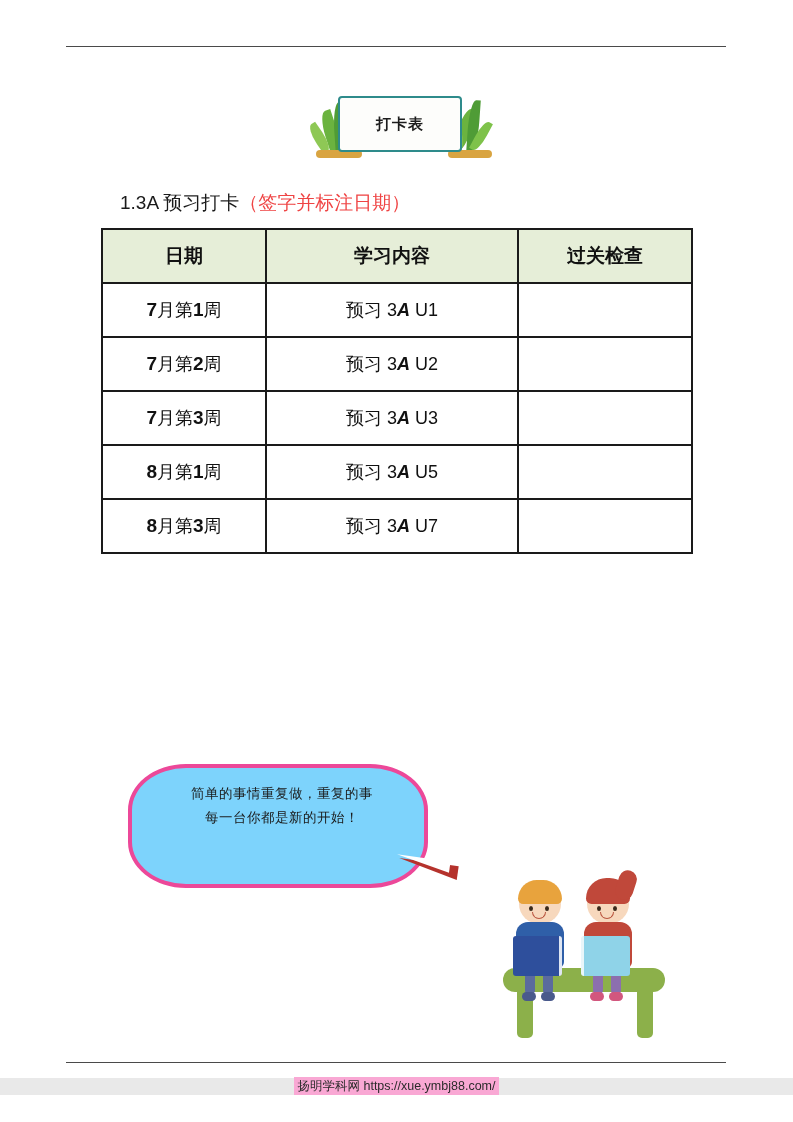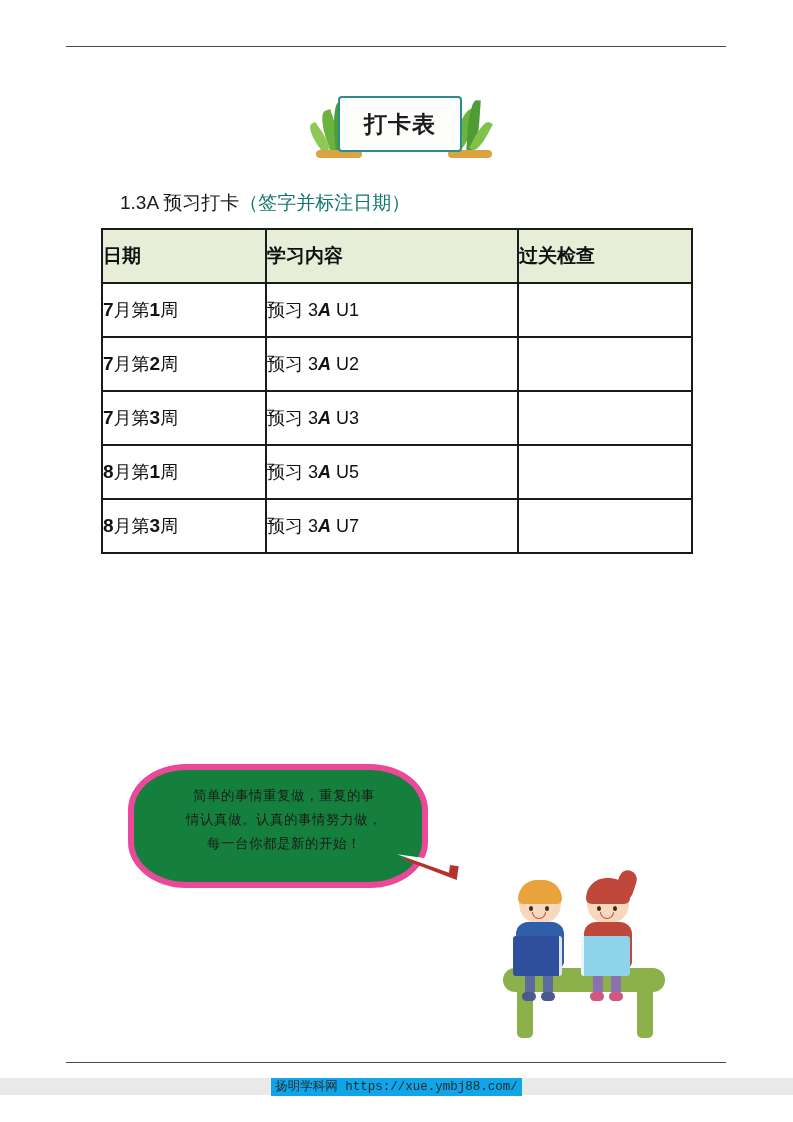--- a/index.html
+++ b/index.html
@@ -57,21 +57,21 @@
     box-sizing: border-box;
   }
   .badge-title {
     position: absolute;
     left: 30px;
     top: 4px;
     width: 124px;
     height: 56px;
     line-height: 56px;
     text-align: center;
-    font-size: 23px;
+    font-size: 15px;
     font-weight: bold;
     color: #1c1c1c;
     letter-spacing: 1px;
   }
   .leaf {
     position: absolute;
     background: #5aa83c;
     border-radius: 60% 0 60% 0;
   }
   .leaf.l1 { left: 16px; top: 18px;  width: 13px; height: 42px; transform: rotate(-18deg); background:#6bb33f;}
@@ -94,36 +94,36 @@
   
   .subtitle {
     position: absolute;
     left: 120px;
     top: 190px;
     font-size: 19px;
     color: #1a1a1a;
     white-space: nowrap;
   }
   .subtitle .hl {
-    color: #0f766e;
+    color: #ef4444;
   }
 
   
   .tbl {
     position: absolute;
     left: 101px;
     top: 228px;
     width: 590px;
     border-collapse: collapse;
     table-layout: fixed;
   }
   .tbl td, .tbl th {
     border: 2px solid #1a1a1a;
     height: 52px;
-    text-align: left;
+    text-align: center;
     vertical-align: middle;
     font-size: 18px;
     color: #111;
     padding: 0;
   }
   .tbl thead th {
     background: #e6eed8;
     font-weight: bold;
     font-size: 19px;
     height: 52px;
@@ -139,23 +139,23 @@
   .cell-content { font-size: 18px; }
   .cell-content i { font-style: italic; font-weight: bold; }
 
   
   .bubble {
     position: absolute;
     left: 128px;
     top: 764px;
     width: 300px;
     height: 124px;
-    border: 6px solid #ec4899;
+    border: 4px solid #ec4899;
     border-radius: 58px/46px;
-    background: #15803d;
+    background: #7dd3fc;
     box-sizing: border-box;
   }
   .bubble-text {
     position: absolute;
     left: 0;
     top: 14px;
     width: 300px;
     text-align: center;
     font-size: 13.5px;
     line-height: 24px;
@@ -277,23 +277,22 @@
     position: absolute;
     left: 0;
     top: 1078px;
     width: 793px;
     text-align: center;
     font-size: 12.5px;
     color: #2b2b2b;
     background: #e9e9e9;
   }
   .footer span {
-    background: #0ea5e9;
+    background: #f9a8d4;
     padding: 2px 4px;
-    font-family: Liberation Mono, monospace;
   }
 </style>
 </head>
 <body>
 
 <div class="page">
 
   <div class="rule-top"></div>
 
   <div class="header-badge">
@@ -353,21 +352,20 @@
         <td class="cell-date"><b>8</b><span>月第</span><b>3</b><span>周</span></td>
         <td class="cell-content"><span>预习 3</span><i>A</i><span> U7</span></td>
         <td></td>
       </tr>
     </tbody>
   </table>
 
   <div class="bubble">
     <div class="bubble-text">
       <div>简单的事情重复做，重复的事</div>
-      <div>情认真做。认真的事情努力做，</div>
       <div>每一台你都是新的开始！</div>
     </div>
   </div>
   <div class="bubble-tail"></div>
   <div class="bubble-tail-in"></div>
 
   <div class="illus">
     <div class="tabletop"></div>
     <div class="tableleg l"></div>
     <div class="tableleg r"></div>

